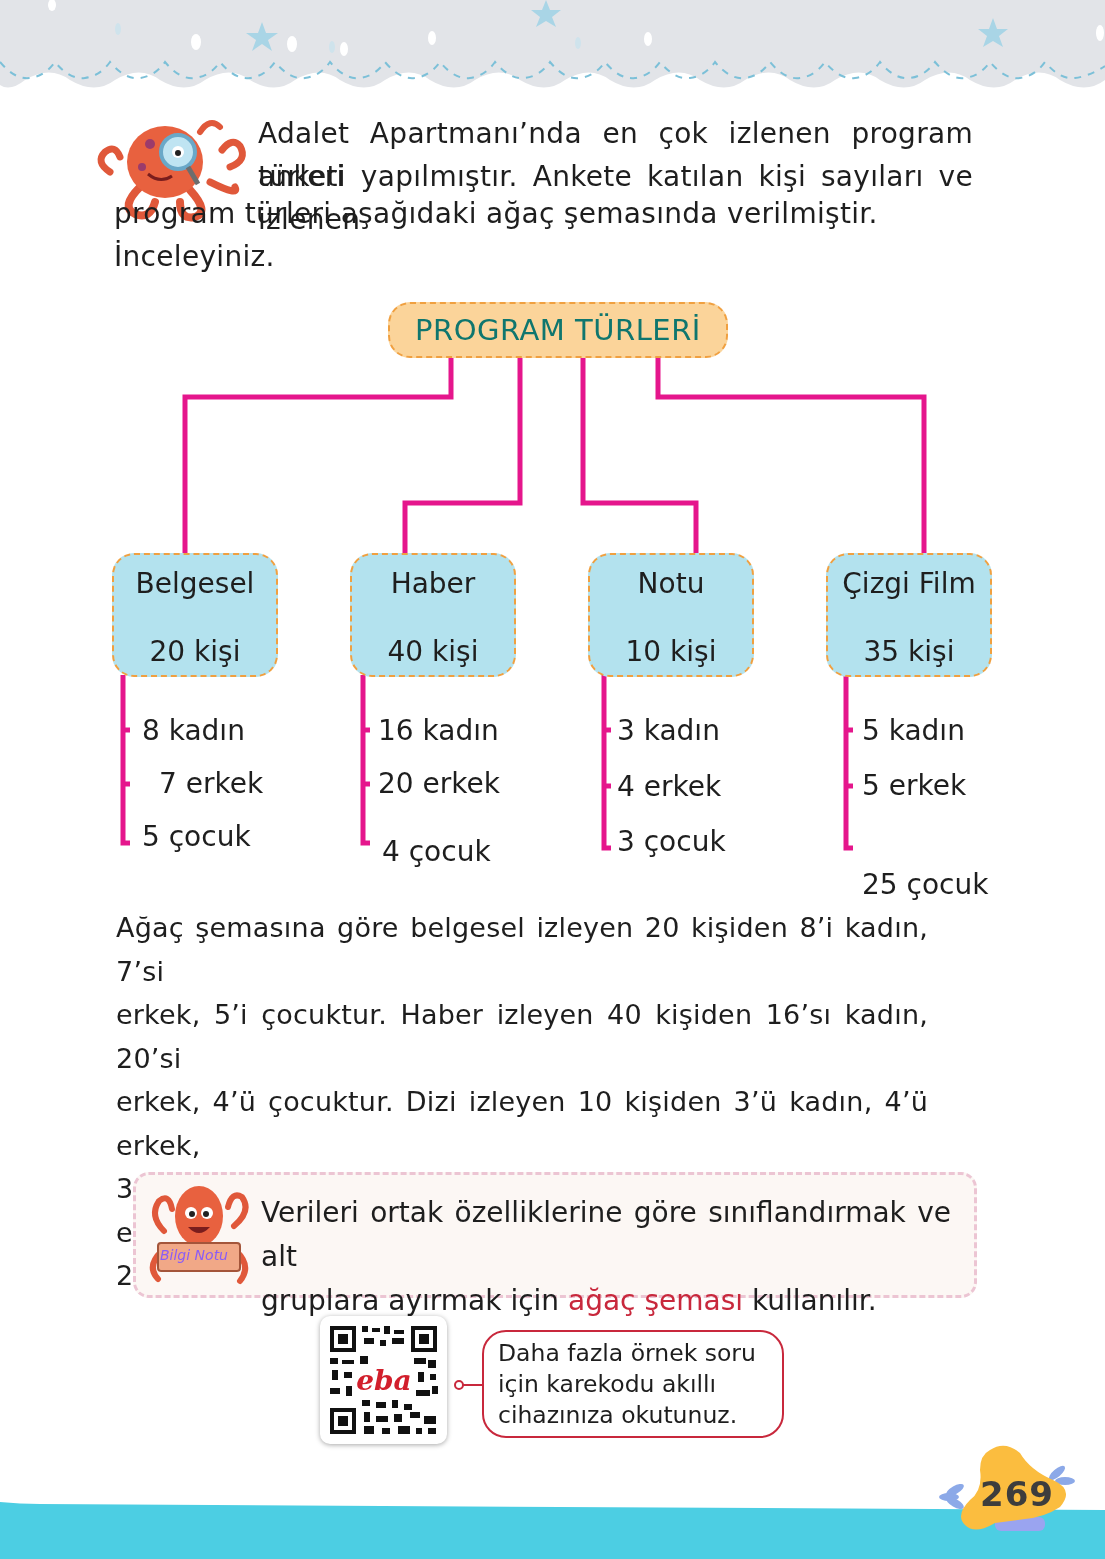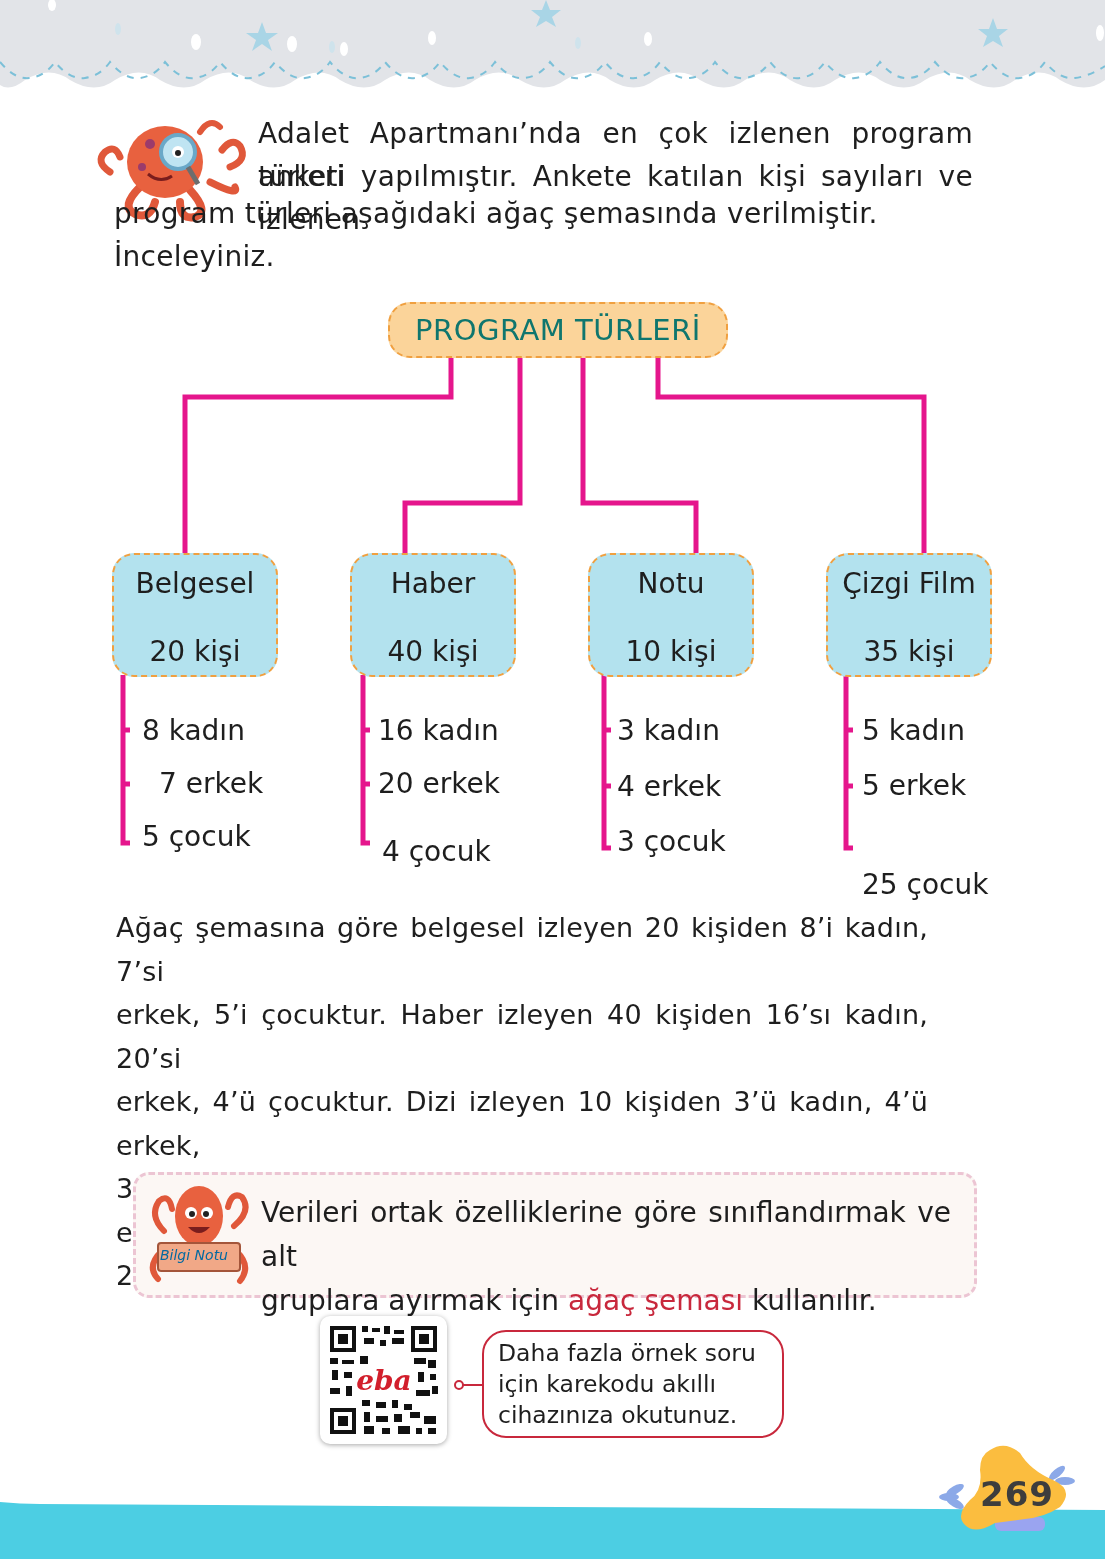--- a/index.html
+++ b/index.html
@@ -144,21 +144,21 @@
     <path d="M18 70 Q2 85 14 98" fill="none" stroke="#e0583a" stroke-width="6" stroke-linecap="round"></path>
     <path d="M92 70 Q108 85 96 100" fill="none" stroke="#e0583a" stroke-width="6" stroke-linecap="round"></path>
     <ellipse cx="55" cy="35" rx="24" ry="30" fill="#e8613f"></ellipse>
     <circle cx="47" cy="32" r="6" fill="#fff"></circle>
       <circle cx="48" cy="33" r="3" fill="#222"></circle>
     <circle cx="63" cy="32" r="6" fill="#fff"></circle>
       <circle cx="62" cy="33" r="3" fill="#222"></circle>
     <path d="M44 46 Q55 58 66 46" fill="#7a1d1d"></path>
     <rect x="14" y="62" width="82" height="28" rx="3" fill="#f1a887" stroke="#a4553a" stroke-width="2"></rect>
   </svg>
-  <div style="position:absolute;left:22px;top:72px;width:72px;text-align:center;font-size:14px;font-style:italic;color:#0369a1;">Bilgi Notu</div>
+  <div style="position:absolute;left:22px;top:72px;width:72px;text-align:center;font-size:14px;font-style:italic;color:#8b5cf6;">Bilgi Notu</div>
   <div class="note-text">
     <span class="l1">Verileri ortak özelliklerine göre sınıflandırmak ve alt</span>
     <span><span>gruplara ayırmak için </span><span class="hl">ağaç şeması</span><span> kullanılır.</span></span>
   </div>
 </div>
 
 <div class="qr">
   <svg width="127" height="128" viewBox="0 0 127 128">
     <g fill="#111">
       <rect x="10" y="10" width="26" height="26"></rect>

